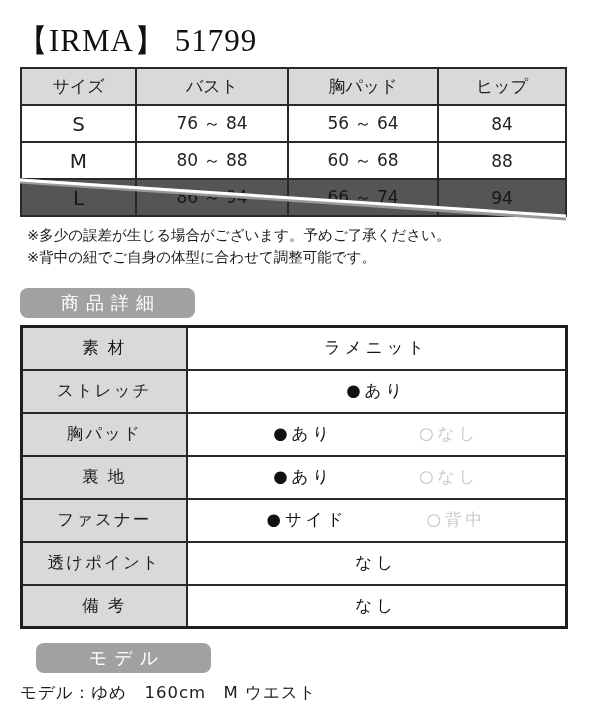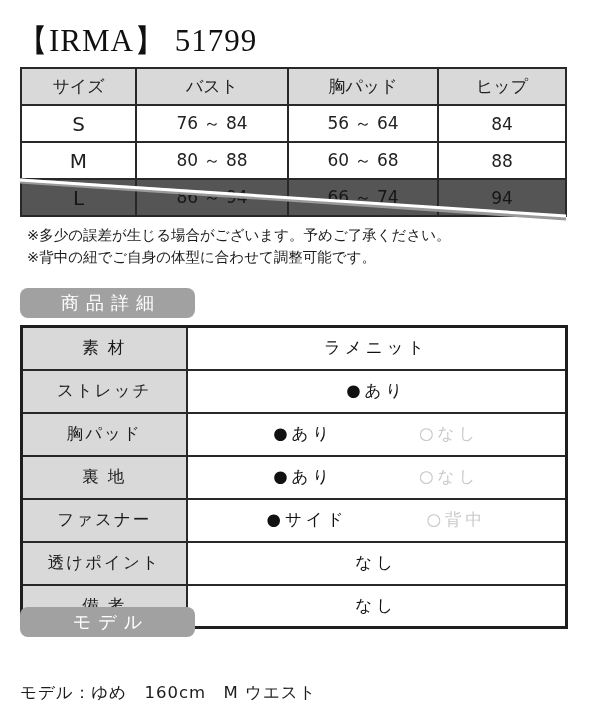--- a/index.html
+++ b/index.html
@@ -29,21 +29,21 @@
   
   .notes { position:absolute; left:27px; top:224px; font-size:14.5px; line-height:22px; color:#1b1b1b; }
   
   .badge {
     position:absolute; left:20px; width:175px; height:30px;
     background:var(--badge-bg,#a1a1a1); border-radius:8px;
     display:flex; align-items:center; justify-content:center;
     color:#ffffff; font-size:18px; letter-spacing:7px; text-indent:7px;
   }
   .badge-details { top:288px; }
-  .badge-model { top:607px; }
+  .badge-model { top:643px;margin-left:16px; }
   
   .detail-table { position:absolute; left:20px; top:325px; width:545px; border:3px solid #1e1e1e; }
   .detail-table td { border:2px solid #282828; height:43px; vertical-align:middle; padding:0; }
   .detail-table td.lbl {
     width:165px; background:var(--header-bg,#d9d9d9); text-align:center;
     font-size:16.5px; letter-spacing:2px; color:#1b1b1b;
   }
   .opts { display:flex; align-items:center; justify-content:center; width:100%; }
   .opts.spread { justify-content:space-evenly; }
   .opt { font-size:16.5px; letter-spacing:4px; color:#111; white-space:nowrap; }

